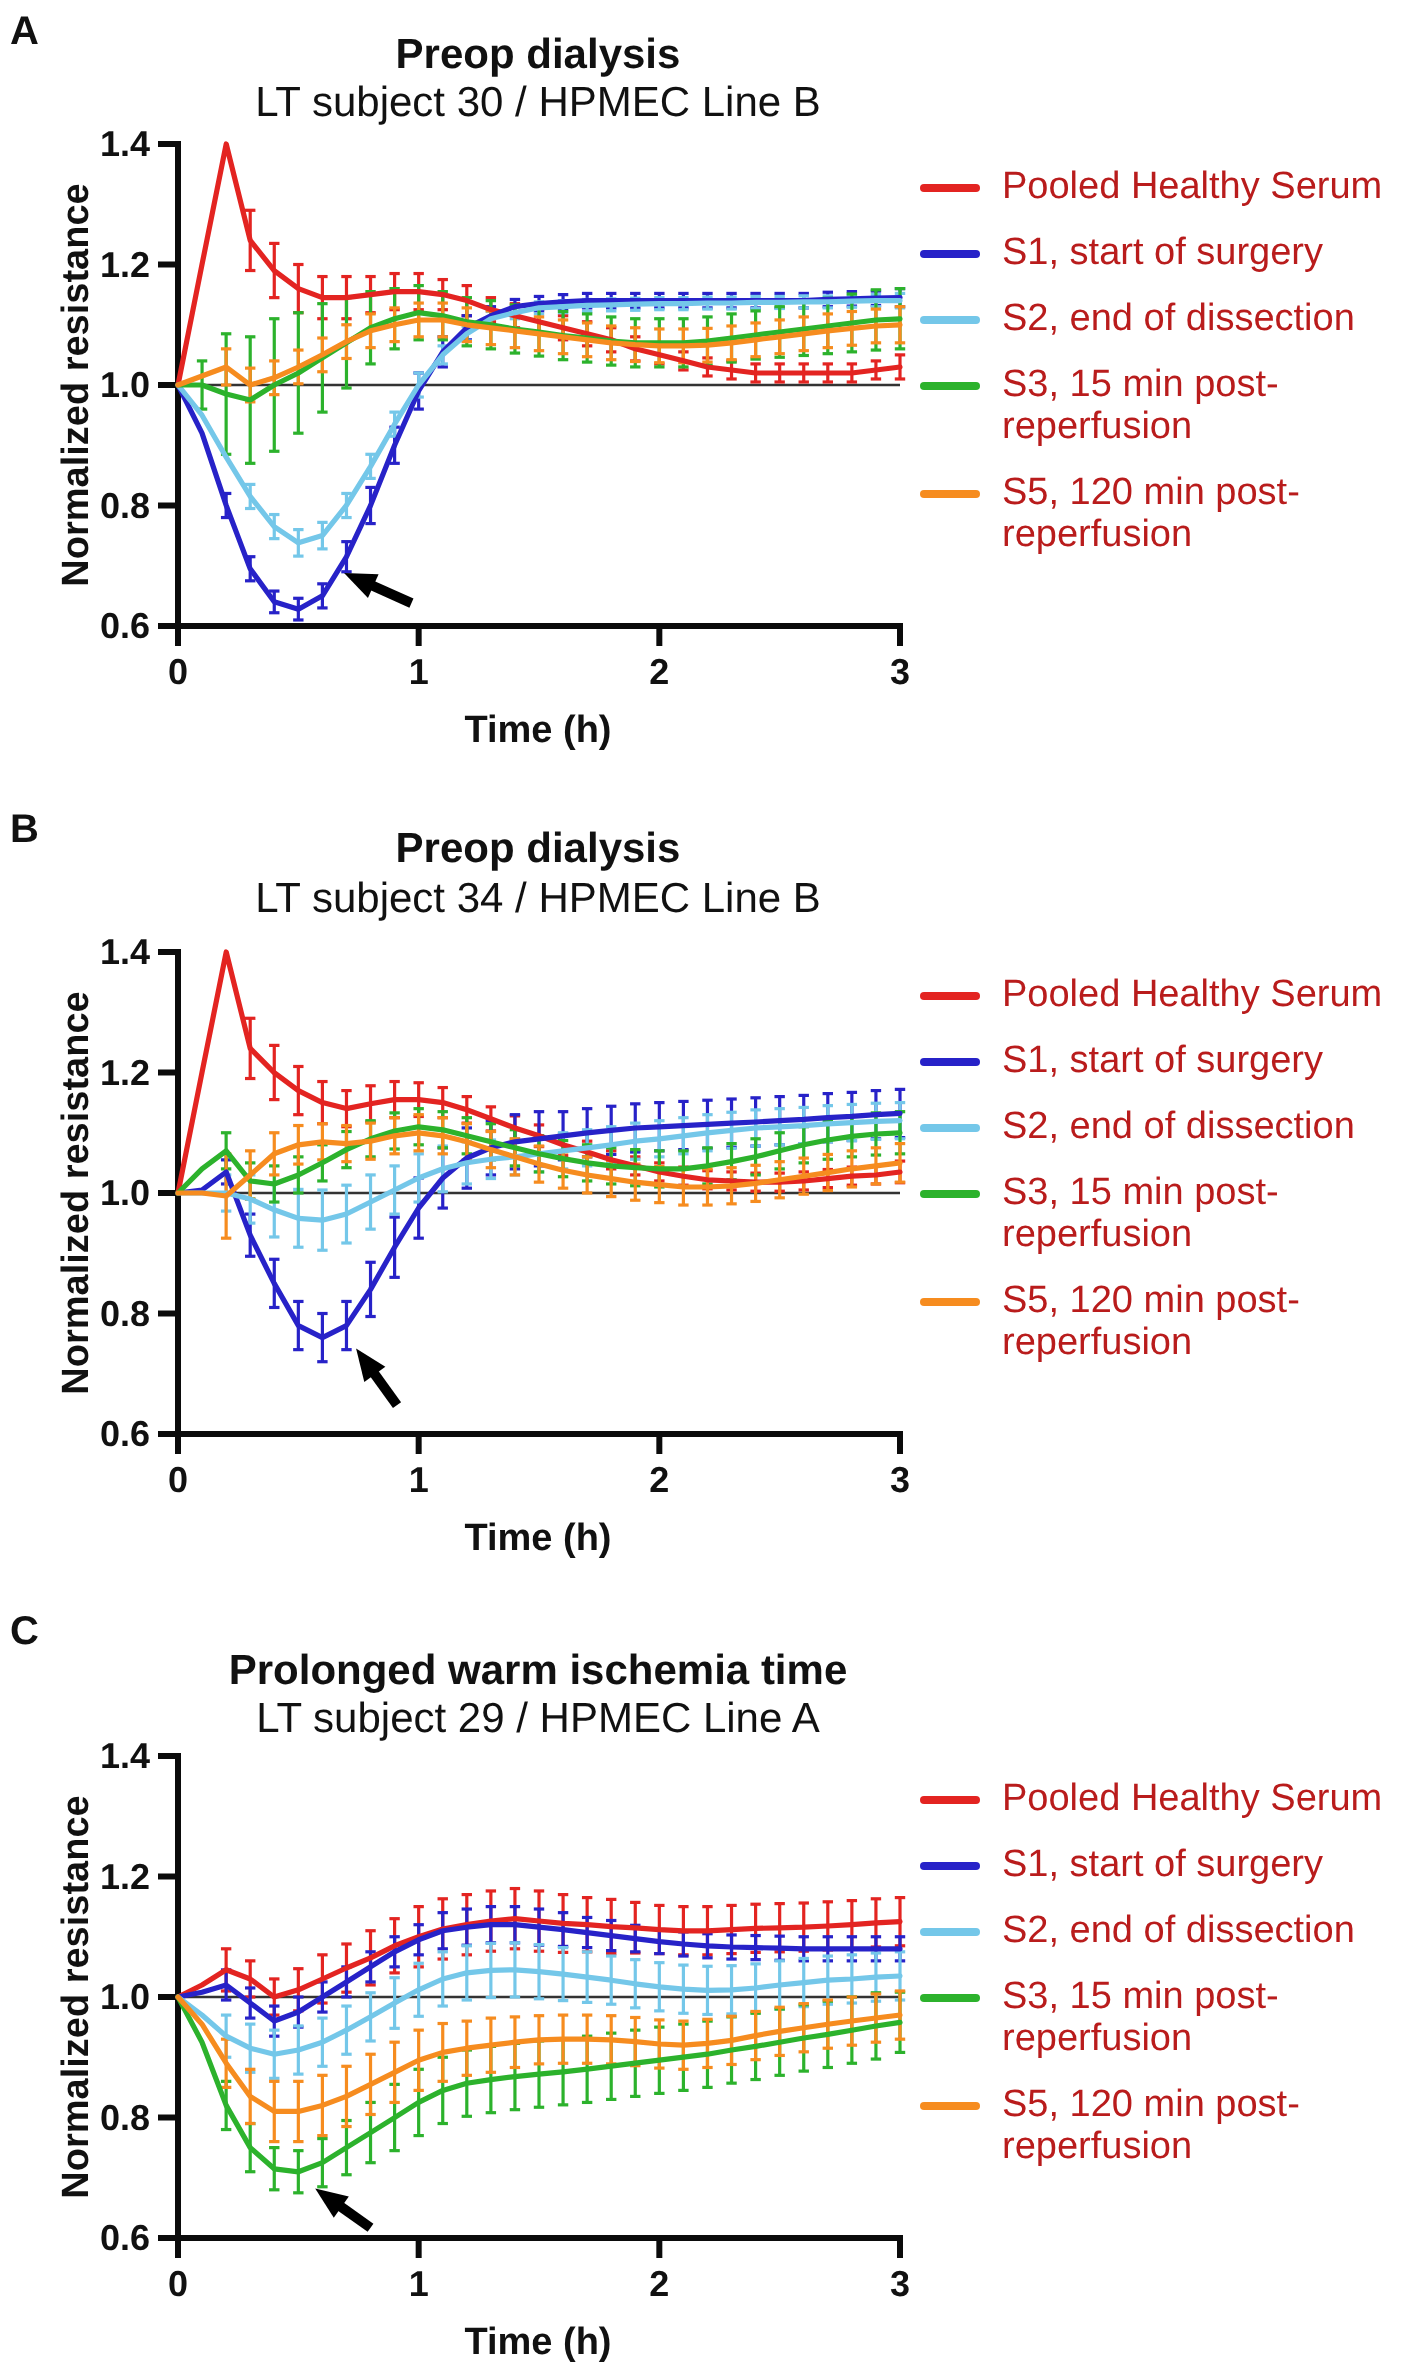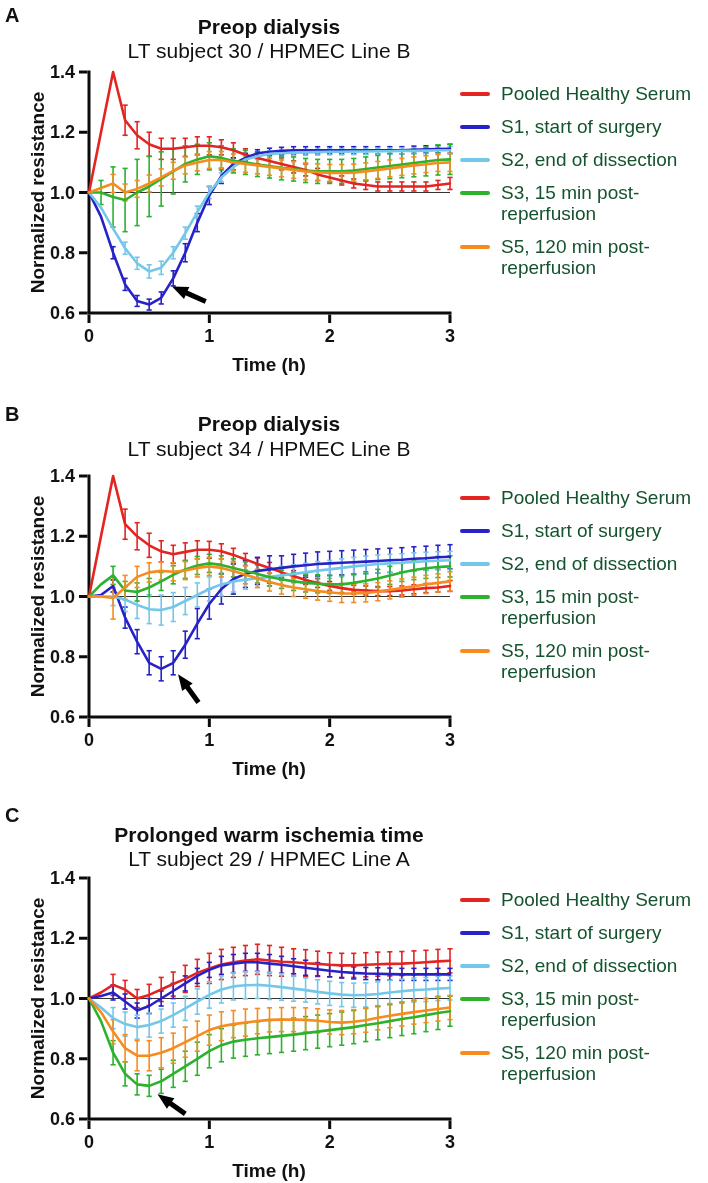--- a/index.html
+++ b/index.html
@@ -3,21 +3,21 @@
 <meta charset="utf-8">
 <style>
   html,body{margin:0;padding:0;background:#ffffff;}
   body{width:708px;height:1183px;font-family:"Liberation Sans",sans-serif;color:#111;}
   .figure{position:relative;width:708px;height:1183px;overflow:hidden;}
   .panel{position:relative;width:708px;}
   .panel svg{position:absolute;left:0;top:0;display:block;}
   .legend{position:absolute;width:246px;}
   .legend-item{display:flex;align-items:flex-start;margin-bottom:12px;}
   .legend-swatch{flex:0 0 30px;height:4px;border-radius:2px;margin-top:9px;}
-  .legend-lines{margin-left:11px;font-size:19px;line-height:21px;color:#14532d;}
+  .legend-lines{margin-left:11px;font-size:19px;line-height:21px;color:#b91c1c;}
   .legend-lines span{display:block;white-space:nowrap;}
   text{fill:#111;}
   .panel-letter{font-size:20px;font-weight:bold;}
   .chart-title{font-size:21px;font-weight:bold;}
   .chart-subtitle{font-size:21px;}
   .tick-label{font-size:18px;font-weight:bold;}
   .axis-title{font-size:19px;font-weight:bold;}
 </style>
 </head>
 <body>

